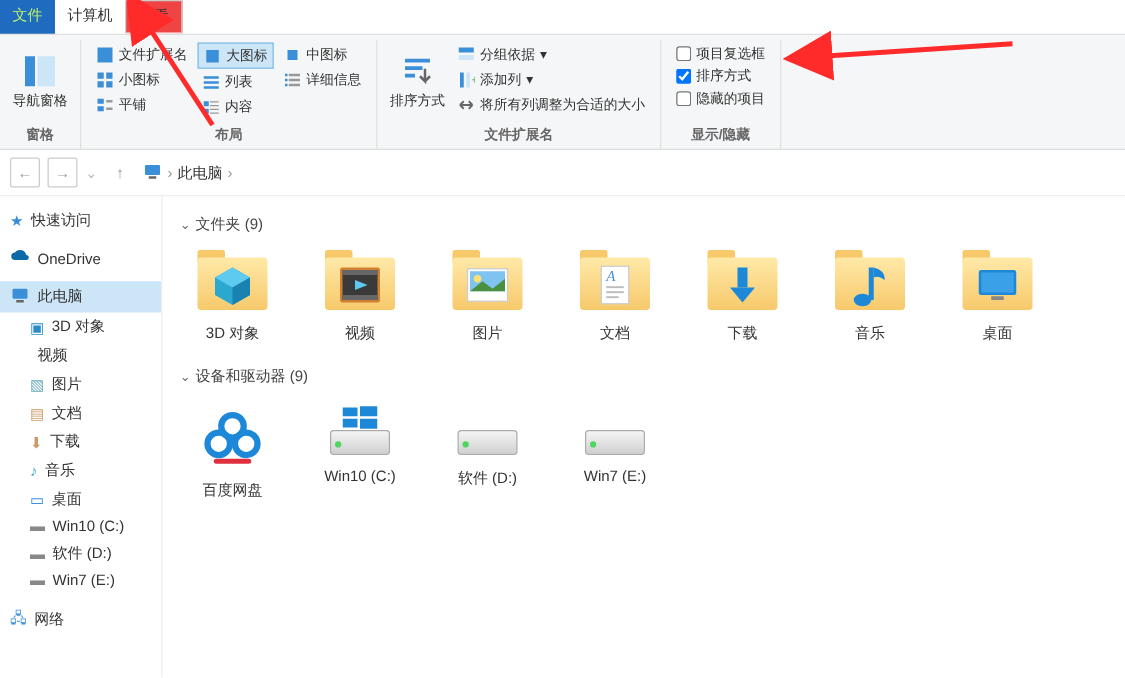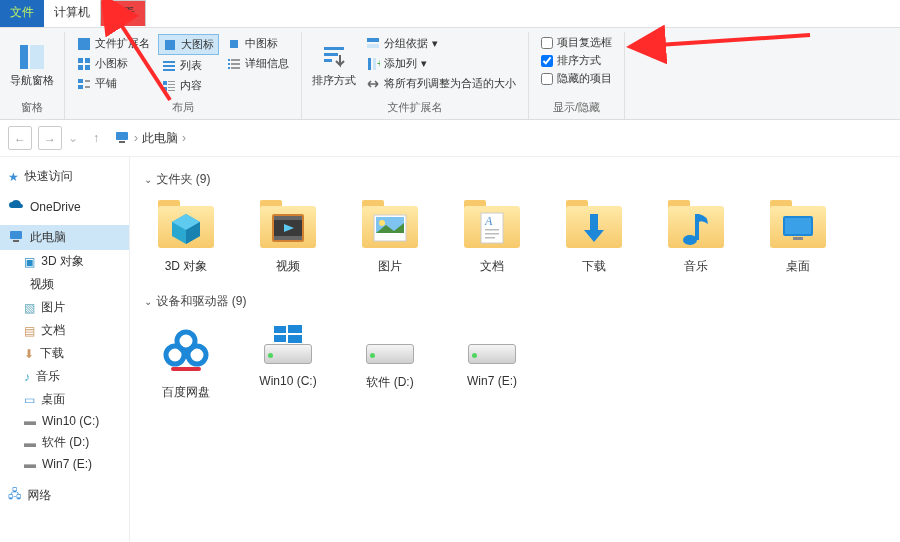--- a/index.html
+++ b/index.html
@@ -4,21 +4,21 @@
 <style>
 * { box-sizing: border-box; margin: 0; padding: 0; }
 body { font-family: "Microsoft YaHei", "Segoe UI", sans-serif; font-size: 12px; background: #fff; color: #333; width: 900px; height: 542px; overflow: hidden; position: relative; }
 .tabs { display: flex; background: #fff; border-bottom: 1px solid #e0e0e0; }
 .tab { padding: 4px 10px; font-size: 12px; cursor: pointer; }
 .tab.blue { background: #1e6bbf; color: #bef264; }
 .tab.active { background: #ef4444; border: 1px solid #ccc; border-bottom: 1px solid #fff; position: relative; top: 0; }
 .ribbon { display: flex; background: #f5f6f7; border-bottom: 1px solid #ddd; padding: 4px 0 0 0; }
 .ribbon-group { display: flex; flex-direction: column; align-items: center; border-right: 1px solid #e0e0e0; padding: 2px 8px 0 8px; }
 .ribbon-group-inner { display: flex; gap: 4px; align-items: flex-start; min-height: 64px; }
-.ribbon-group-label { font-size: 11px; color: #666; padding: 2px 0 4px 0; text-align: right; }
+.ribbon-group-label { font-size: 11px; color: #666; padding: 2px 0 4px 0; text-align: right; font-weight: bold; }
 .ribbon-btn-lg { display: flex; flex-direction: column; align-items: center; justify-content: center; width: 48px; height: 60px; font-size: 11px; cursor: pointer; }
 .ribbon-btn-lg .ico { width: 32px; height: 32px; display: flex; align-items: center; justify-content: center; }
 .ribbon-btn-sm { display: flex; align-items: center; gap: 4px; font-size: 11px; padding: 2px 4px; cursor: pointer; white-space: nowrap; }
 .ribbon-btn-sm.selected { background: #cde6f7; border: 1px solid #7fbde8; }
 .ribbon-col { display: flex; flex-direction: column; gap: 1px; }
 .chk { display: flex; align-items: center; gap: 4px; font-size: 11px; padding: 1px 4px; white-space: nowrap; }
 .chk input { width: 12px; height: 12px; }
 .nav-bar { display: flex; align-items: center; padding: 6px 8px; gap: 6px; border-bottom: 1px solid #eee; }
 .nav-arrow { width: 24px; height: 24px; border: 1px solid #ccc; border-radius: 2px; display: flex; align-items: center; justify-content: center; cursor: pointer; color: #999; }
 .breadcrumb { display: flex; align-items: center; gap: 4px; font-size: 12px; }

